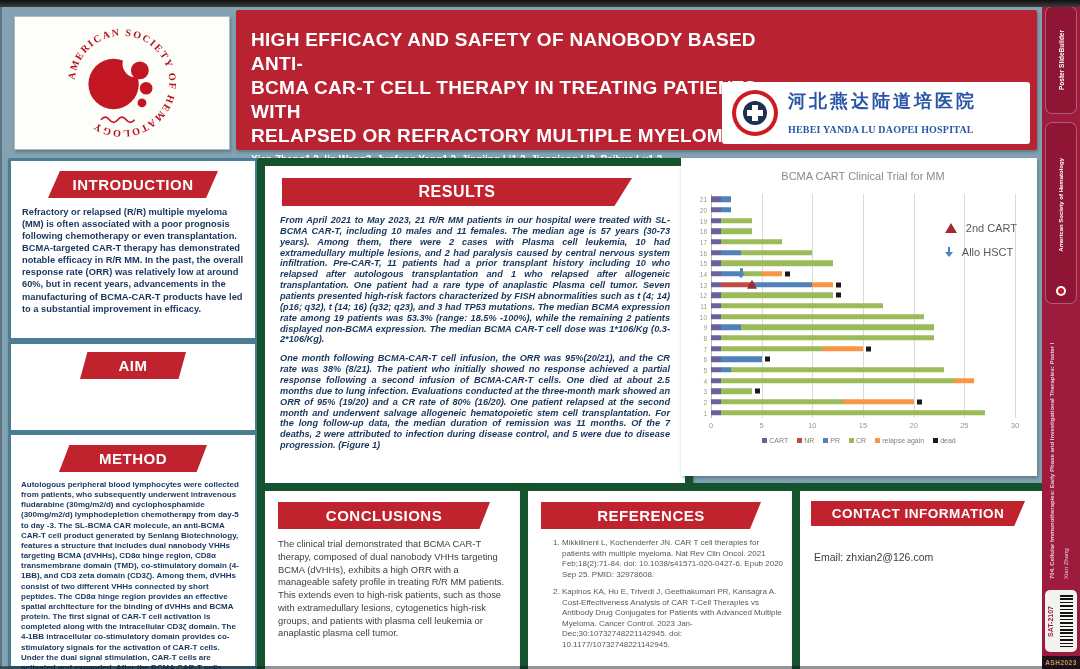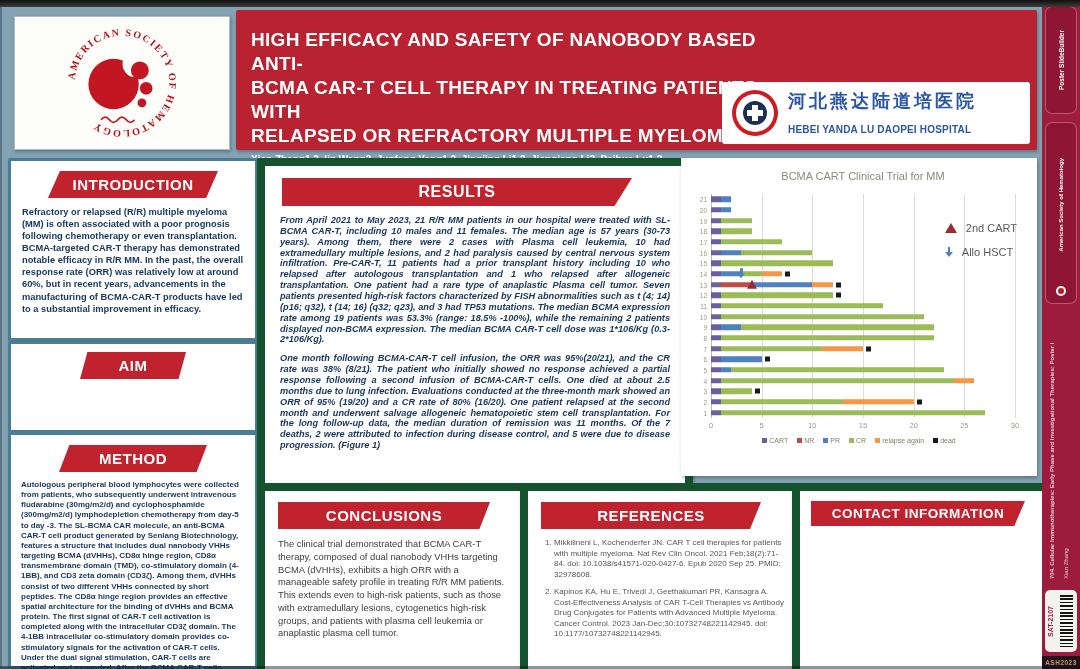--- a/index.html
+++ b/index.html
@@ -17,21 +17,21 @@
   .title-lines{padding:18px 0 0 15px;width:556px;font-size:19px;font-weight:bold;line-height:1.26;letter-spacing:.3px;}
   .authors{padding:6px 0 0 15px;font-size:10px;font-weight:bold;width:470px;}
   .affils{padding:3px 0 0 15px;font-size:9px;font-weight:bold;line-height:1.32;width:460px;color:#f6eae6;}
   .hospital-box{position:absolute;left:486px;top:72px;width:308px;height:62px;background:#fff;border-radius:3px;}
   .emblem{position:absolute;left:10px;top:8px;width:46px;height:46px;border-radius:50%;background:#cf1a22;}
   .emblem::before{content:'';position:absolute;inset:4px;border-radius:50%;background:#fff;}
   .emblem .cross{position:absolute;inset:11px;border-radius:50%;background:#1d2f52;}
   .emblem .cross::before{content:'';position:absolute;left:50%;top:4px;bottom:4px;width:6px;transform:translateX(-50%);background:#fff;}
   .emblem .cross::after{content:'';position:absolute;top:50%;left:4px;right:4px;height:6px;transform:translateY(-50%);background:#fff;}
   .h-cn{position:absolute;left:66px;top:7px;font-size:18px;font-weight:bold;letter-spacing:3px;color:#2b55a7;white-space:nowrap;}
-  .h-en{position:absolute;left:66px;bottom:9px;font-size:10px;font-weight:bold;letter-spacing:.2px;color:#2b55a7;white-space:nowrap;}
+  .h-en{position:absolute;left:66px;bottom:9px;font-size:10px;font-weight:bold;letter-spacing:.2px;color:#2b55a7;white-space:nowrap;font-family:Liberation Serif, serif;}
 
   
   .panel{position:absolute;background:#fff;box-shadow:1px 2px 3px rgba(25,45,55,.35);}
   .p-left{border:3px solid #4b7e94;border-radius:2px;}
   .p-mid{border:8px solid #14532d;border-radius:2px;}
   .banner{background:#c0232e;color:#fff;font-weight:bold;letter-spacing:.5px;text-align:center;padding:5px 0;}
   .b-center{margin:10px auto 8px;clip-path:polygon(7% 0,100% 0,93% 100%,0 100%);}
   .b-left{clip-path:polygon(0 0,100% 0,95% 100%,0 100%);}
 
   .panel-intro{left:8px;top:158px;width:244px;height:177px;}
@@ -68,21 +68,21 @@
   .mlrow .tri-up{border-left-width:6px;border-right-width:6px;border-bottom-width:10px;}
   .cleg{position:absolute;bottom:32px;left:0;right:0;display:flex;justify-content:center;gap:9px;font-size:7px;color:#7f7f72;}
   .cleg-item{display:flex;align-items:center;gap:2px;}
   .cleg .sq{width:5px;height:5px;display:inline-block;}
 
   .panel-conclusions{left:257px;top:483px;width:257px;height:180px;}
   .banner-conclusions{width:212px;font-size:15px;margin:11px 0 9px 13px;}
   .conclusions-body{font-size:9.4px;color:#3d3d3d;line-height:1.36;padding:0 13px;}
   .panel-references{left:520px;top:483px;width:266px;height:180px;}
   .banner-references{width:220px;font-size:15px;margin:11px 0 9px 13px;}
-  .ref-list{margin:2px 0 0;padding:0 10px 0 26px;}
+  .ref-list{margin:2px 0 0;padding:0 10px 0 34px;}
   .ref-list li{font-size:8px;color:#58585a;line-height:1.32;margin-bottom:7px;}
   .panel-contact{left:792px;top:483px;width:245px;height:180px;}
   .banner-contact{width:214px;font-size:13.5px;margin:10px 0 9px 11px;}
   .contact-body{font-size:10.5px;color:#3f3f3f;padding:16px 14px;}
 
   
   .sidebar{position:absolute;left:1042px;top:0;width:38px;height:669px;background:#9d1c3e;}
   .vtext{writing-mode:vertical-rl;transform:rotate(180deg);white-space:nowrap;}
   .sb-badge{position:absolute;left:3px;right:3px;border-radius:7px;background:#8e1634;box-shadow:inset 0 0 0 1px #b55a70;}
   .sb-top{top:6px;height:108px;display:flex;align-items:center;justify-content:center;}
@@ -354,20 +354,21 @@
   <section class="panel p-mid panel-references">
     <div class="banner b-left banner-references">REFERENCES</div>
     <ol class="ref-list">
       <li>Mikkilineni L, Kochenderfer JN. CAR T cell therapies for patients with multiple myeloma. Nat Rev Clin Oncol. 2021 Feb;18(2):71-84. doi: 10.1038/s41571-020-0427-6. Epub 2020 Sep 25. PMID: 32978608.</li>
       <li>Kapinos KA, Hu E, Trivedi J, Geethakumari PR, Kansagra A. Cost-Effectiveness Analysis of CAR T-Cell Therapies vs Antibody Drug Conjugates for Patients with Advanced Multiple Myeloma. Cancer Control. 2023 Jan-Dec;30:10732748221142945. doi: 10.1177/10732748221142945.</li>
     </ol>
   </section>
 
   <section class="panel p-mid panel-contact">
     <div class="banner b-left banner-contact">CONTACT INFORMATION</div>
+    <div class="contact-body">Email: zhxian2@126.com</div>
   </section>
 
   <aside class="sidebar">
     <div class="sb-badge sb-top">
       <span class="vtext">Poster SlideBuilder</span>
     </div>
     <div class="sb-badge sb-ash">
       <div class="sb-ash-text">
         <span class="vtext">American Society of Hematology</span>
       </div>

